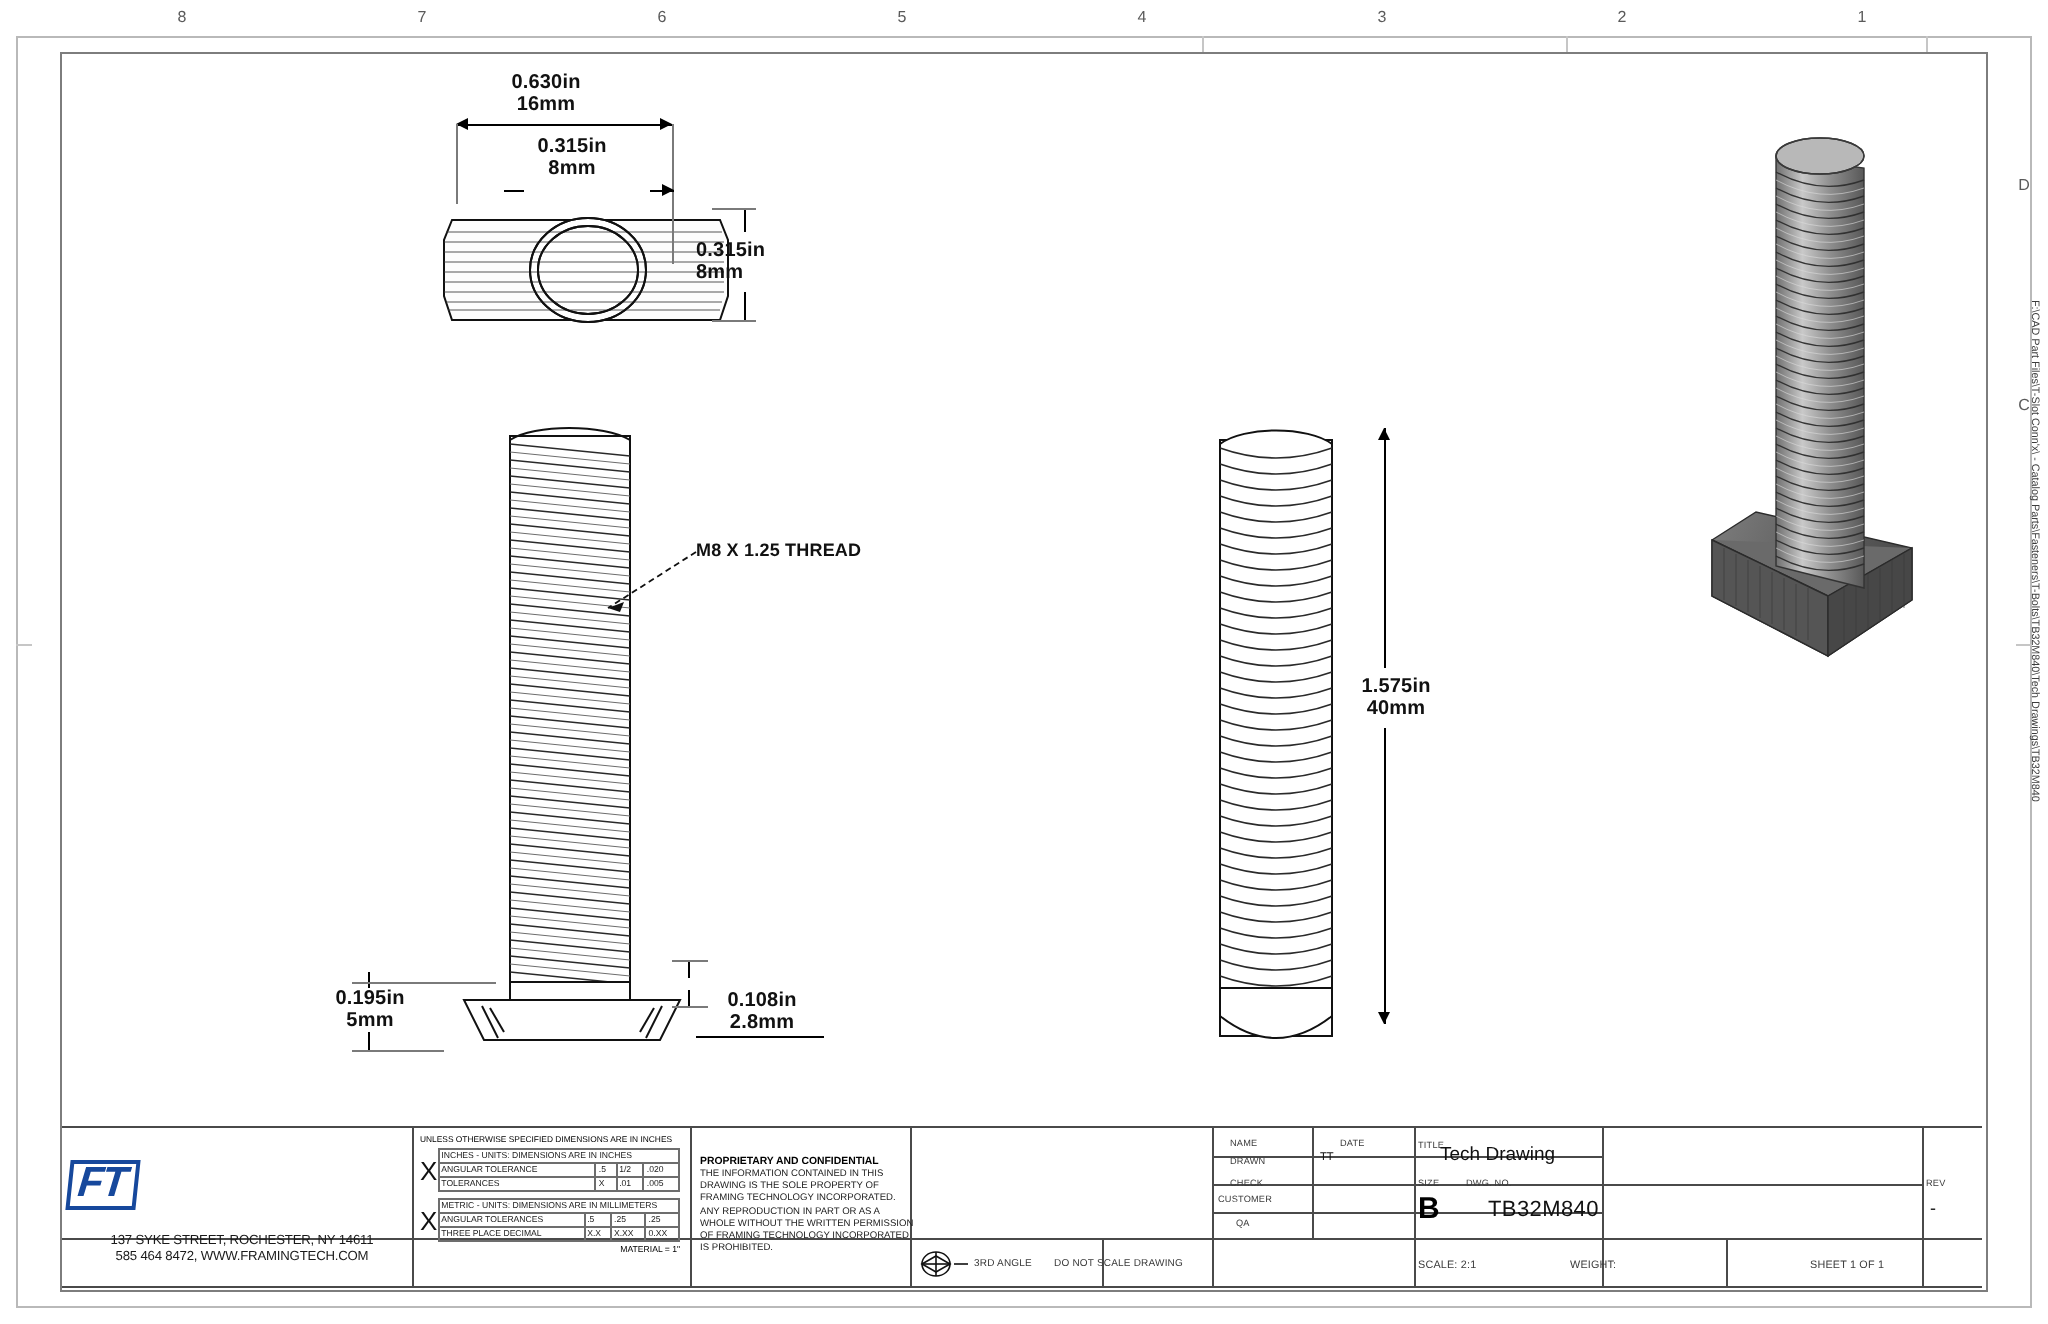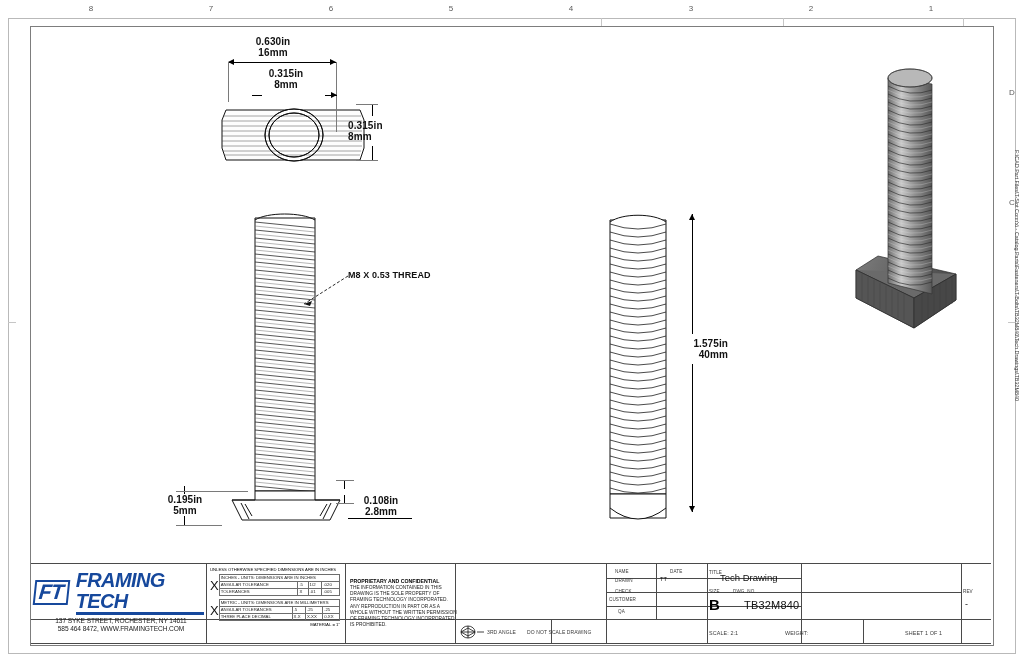--- a/index.html
+++ b/index.html
@@ -225,21 +225,21 @@
         <path d="M105,296 L98,308"></path>
       <path d="M19,295 L27,311"></path>
         <path d="M109,295 L101,311"></path>
     </g>
 
     <g fill="none" stroke="#111" stroke-width="1">
       <path d="M33,12 C45,4 80,4 93,12"></path>
     </g>
   </svg>
 
-  <div class="dim" style="left:348px;top:270px;width:120px;text-align:left;font-size:9px;">M8 X 0.53 THREAD</div>
+  <div class="dim" style="left:348px;top:270px;width:120px;text-align:left;font-size:9px;">M8 X 1.25 THREAD</div>
   <svg class="iso" style="left:290px;top:270px;" width="62" height="42">
     <line x1="58" y1="6" x2="14" y2="34" stroke="#111" stroke-width="0.9" stroke-dasharray="3,2"></line>
     <polygon points="14,34 22,31 20,36" fill="#111"></polygon>
   </svg>
 
   <div class="dim" style="left:156px;top:494px;width:58px;">
     <span>0.195in</span>
     <span class="l2">5mm</span>
   </div>
   <div class="vline" style="left:184px;top:486px;height:8px;"></div>
@@ -297,21 +297,21 @@
         <path d="M22,264 Q50,274 78,264"></path>
       <path d="M22,272 Q50,282 78,272"></path>
         <path d="M22,280 Q50,290 78,280"></path>
     </g>
     <g fill="#ffffff" stroke="#111" stroke-width="1">
       <path d="M22,286 L22,310 L78,310 L78,286 Z" fill="#ffffff"></path>
       <path d="M22,300 Q50,322 78,300"></path>
     </g>
   </svg>
 
-  <div class="dim" style="left:668px;top:338px;width:60px;text-align:right;">
+  <div class="dim" style="left:668px;top:338px;width:60px;text-align:center;">
     <span>1.575in</span>
     <span class="l2">40mm</span>
   </div>
   <div class="vline" style="left:692px;top:214px;height:120px;"></div>
   <div class="vline" style="left:692px;top:364px;height:148px;"></div>
   <div class="arw arw-u" style="left:689px;top:214px;"></div>
   <div class="arw arw-d" style="left:689px;top:506px;"></div>
 
   <svg class="iso" style="left:848px;top:48px;" width="128" height="290">
     <defs>
@@ -428,21 +428,20 @@
     <div class="hsep" style="left:575px;top:42px;width:195px;"></div>
     <div class="hsep" style="left:676px;top:28px;width:254px;"></div>
     <div class="vsep" style="left:625px;top:0;height:55px;"></div>
     <div class="hsep" style="left:0;top:79px;width:960px;"></div>
     <div class="vsep" style="left:832px;top:55px;height:24px;"></div>
     <div class="vsep" style="left:520px;top:55px;height:24px;"></div>
   </div>
 
   <div class="logo-box">
     <span class="logo-ft">FT</span>
-    <span class="logo-name">FRAMING TECH</span>
   </div>
   <div class="addr">
     <div>137 SYKE STREET, ROCHESTER, NY 14611</div>
     <div>585 464 8472, WWW.FRAMINGTECH.COM</div>
   </div>
 
   <div class="cell" style="position:absolute;left:210px;top:567px;width:130px;height:72px;">
     <div class="tol-title">UNLESS OTHERWISE SPECIFIED DIMENSIONS ARE IN INCHES</div>
     <div style="display:flex;align-items:center;margin-top:2px;">
       <span class="bigX">X</span>

